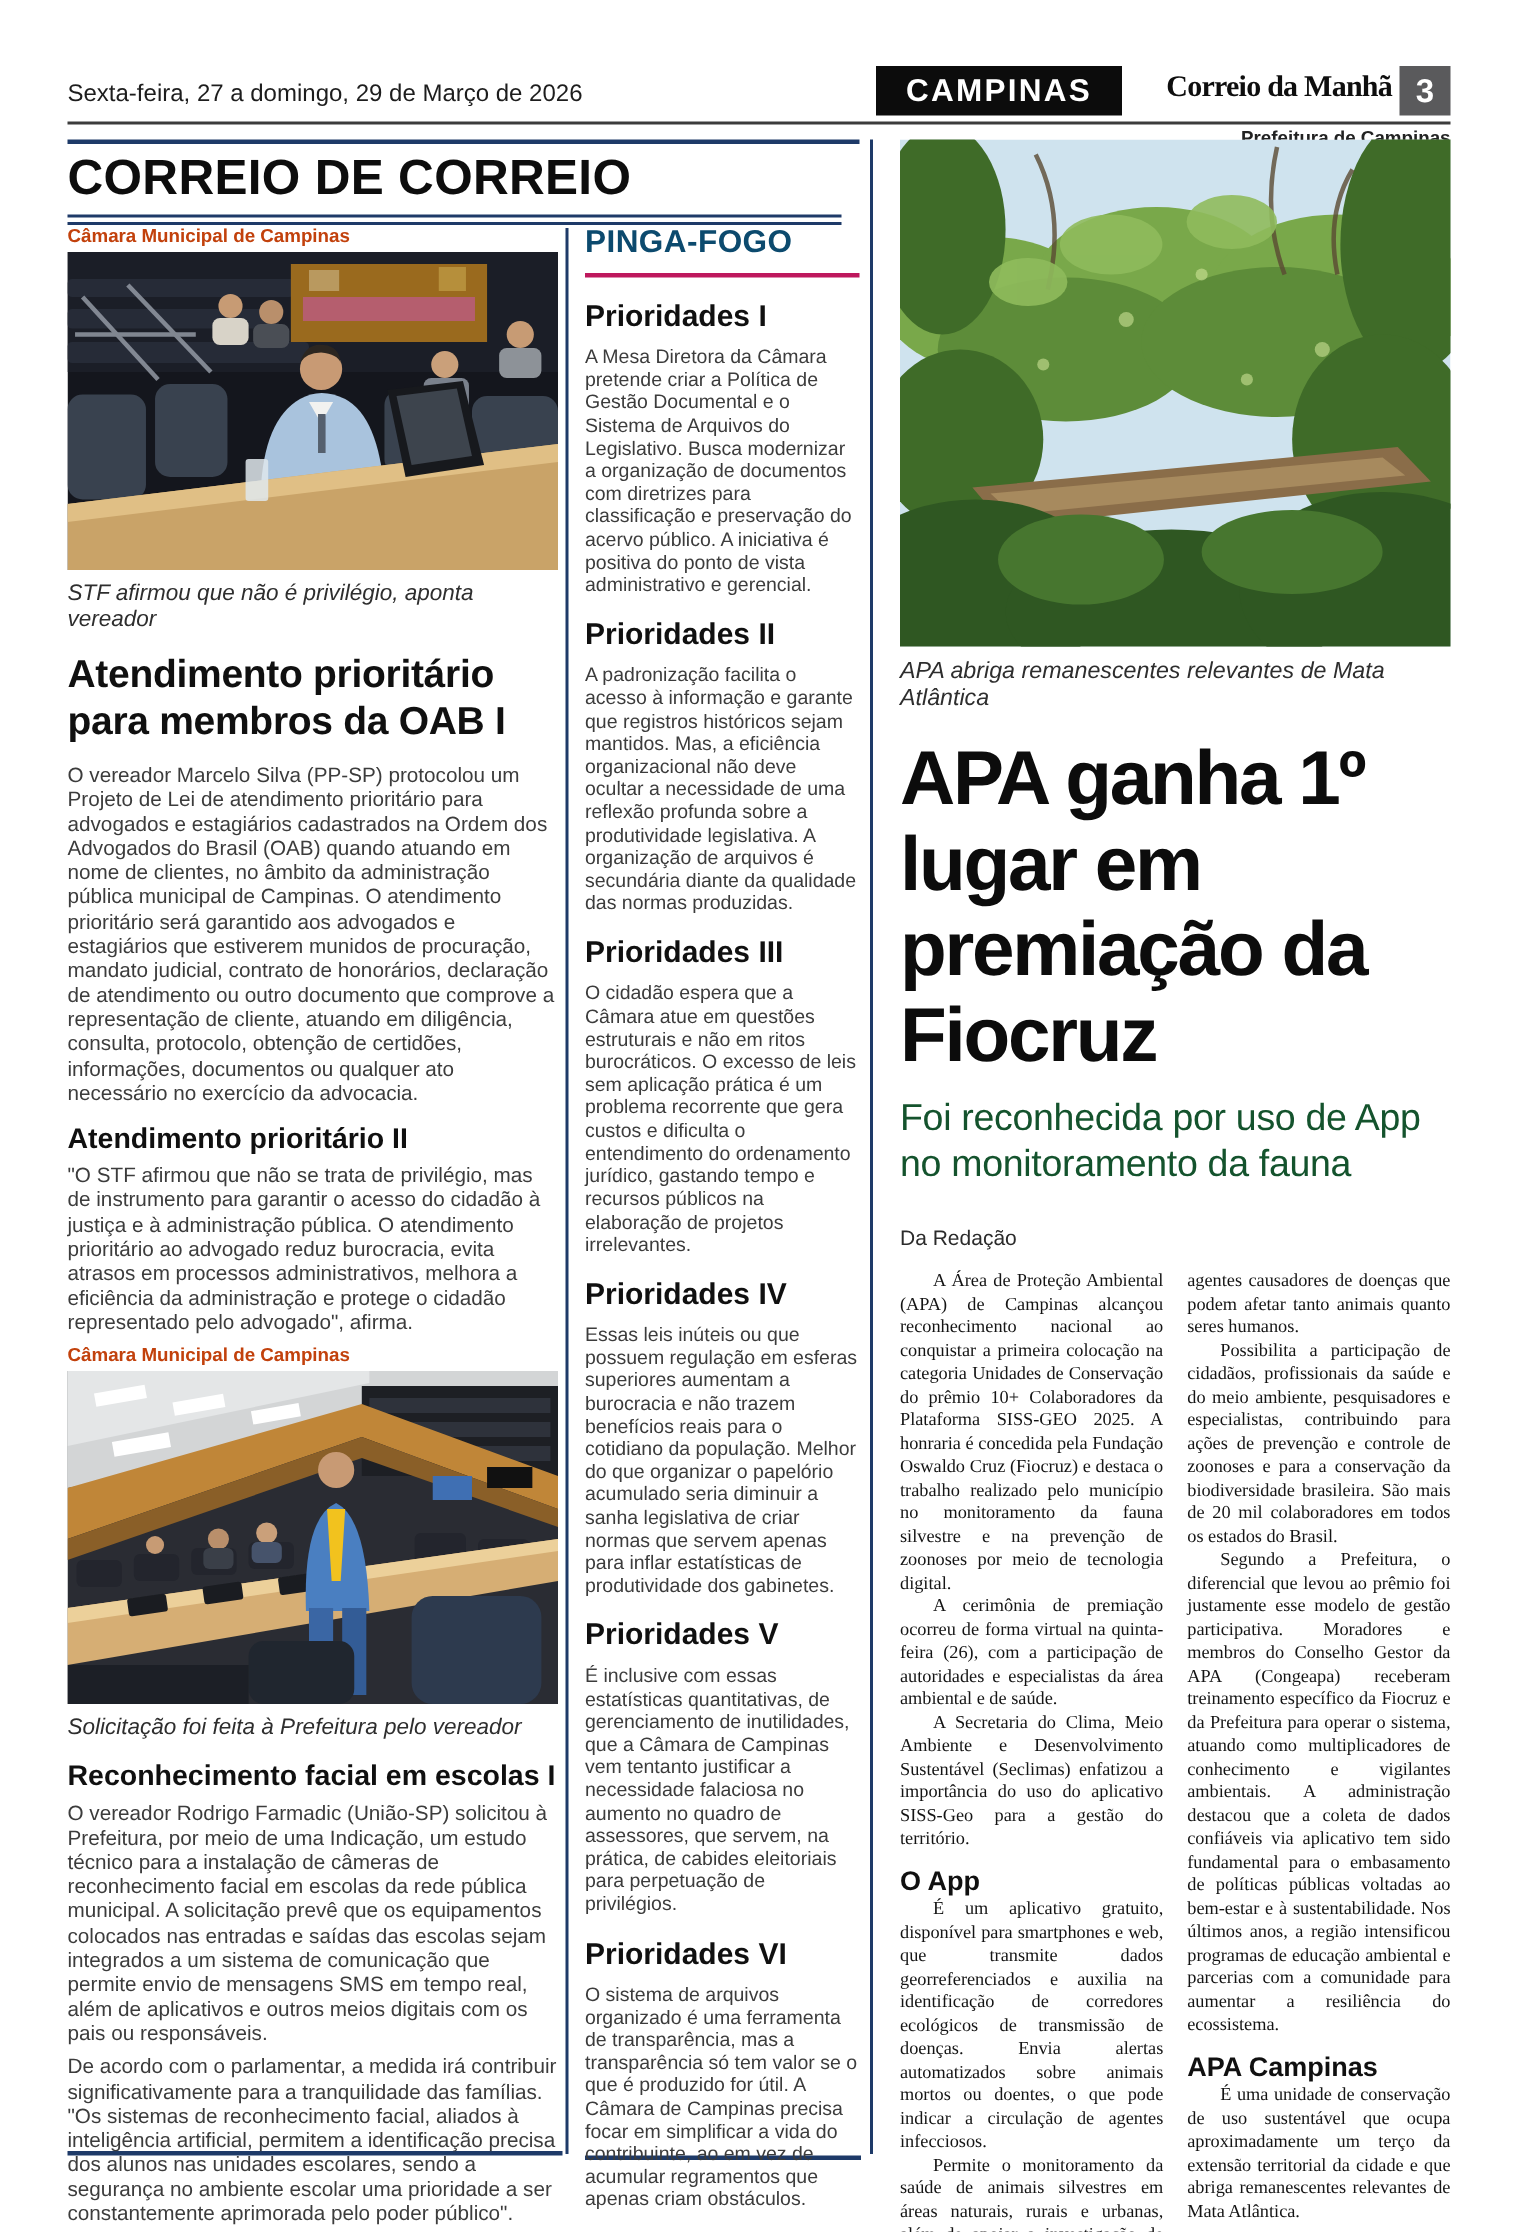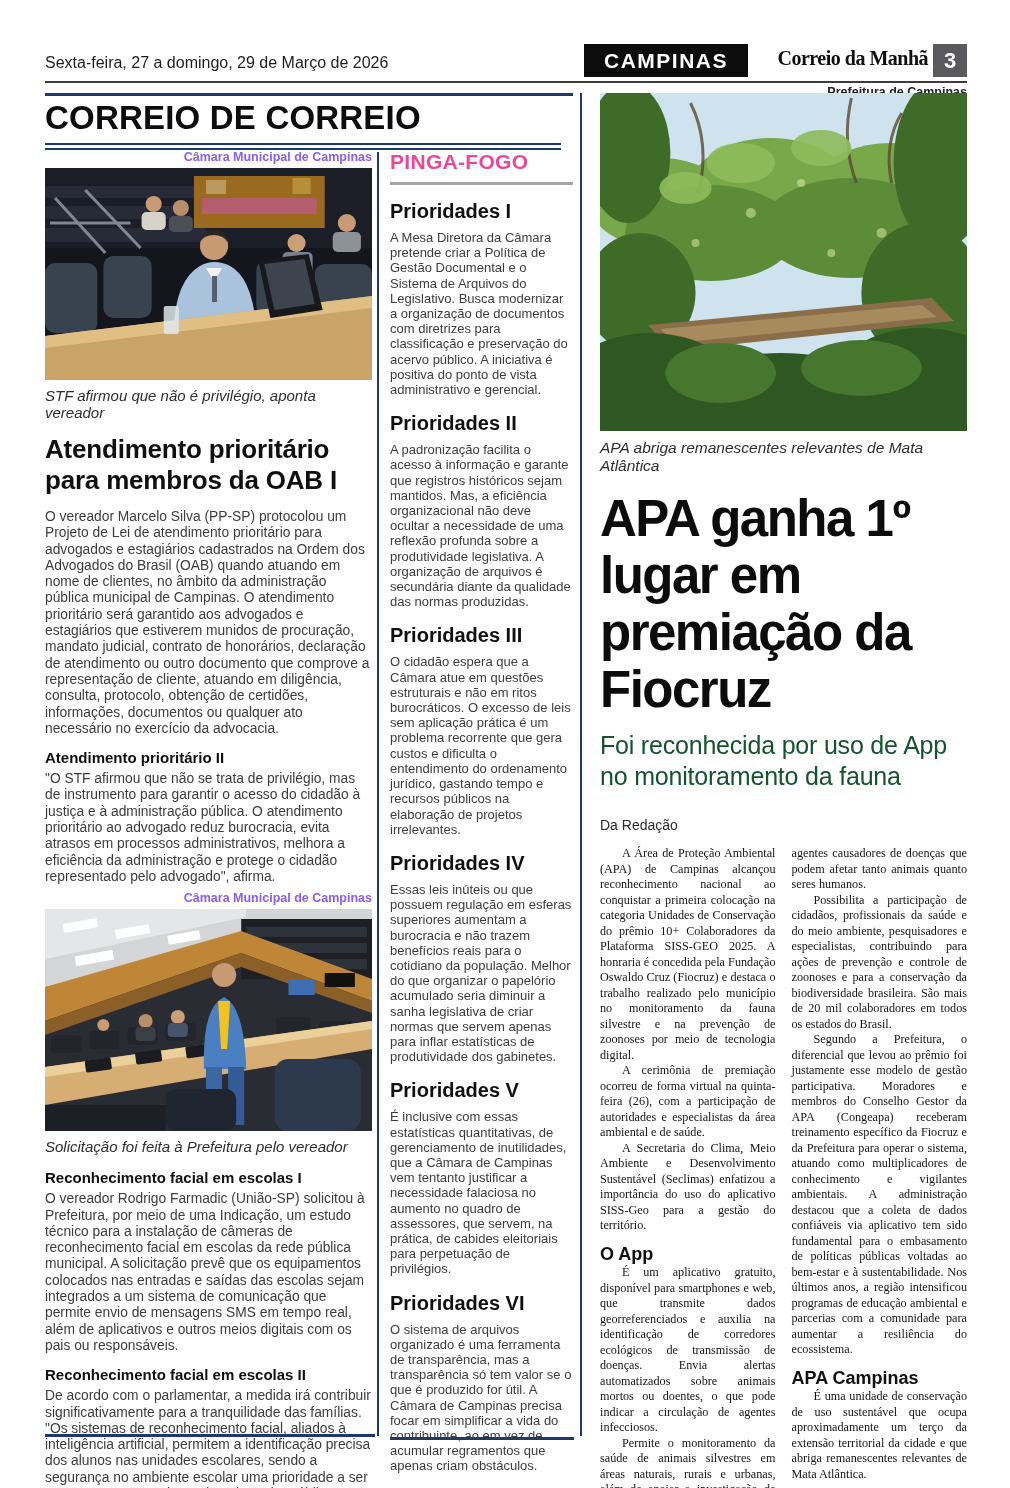--- a/index.html
+++ b/index.html
@@ -24,31 +24,31 @@
   #title-rule{left:45px;top:143px;width:516px;height:7px;border-top:2px solid #1e3a68;border-bottom:2px solid #1e3a68;box-sizing:border-box;}
   #v1{left:377px;top:152px;width:2px;height:1284px;}
   #v2{left:580px;top:93px;width:2px;height:1343px;}
   #left-bottom-rule{left:45px;top:1434px;width:330px;height:3px;}
   #mid-bottom-rule{left:390px;top:1437px;width:184px;height:3px;}
 
   #section-title{left:45px;top:99px;font-size:33px;font-weight:800;color:#0d0d0d;letter-spacing:0.2px;}
 
   
   #left-col{left:45px;top:148px;width:327px;}
-  .credit{font-size:12.5px;font-weight:bold;color:#8b5cf6;text-align:right;margin:2px 0 4px;}
+  .credit{font-size:12.5px;font-weight:bold;color:#c2410c;margin:2px 0 4px;}
   .photo{display:block;width:100%;}
   .caption{font-style:italic;font-size:15px;color:#2e2e2e;margin:7px 0 0;}
   .art-h1{font-size:26px;line-height:31px;font-weight:800;color:#101010;margin:13px 0 13px;letter-spacing:-0.2px;}
-  .art-h2{font-size:15px;font-weight:800;color:#101010;margin:12px 0 5px;}
+  .art-h2{font-size:19px;font-weight:800;color:#101010;margin:12px 0 5px;}
   .body-p{font-size:13.8px;line-height:16.3px;color:#3c3c3c;margin:0 0 6px;}
 
   
   #mid-col{left:390px;top:150px;width:183px;}
-  #pinga-title{font-size:21px;font-weight:800;color:#ec4899;letter-spacing:0.3px;
-    border-bottom:3px solid #a3a3a3;padding-bottom:8px;margin:0;}
+  #pinga-title{font-size:21px;font-weight:800;color:#0c4a6e;letter-spacing:0.3px;
+    border-bottom:3px solid #be185d;padding-bottom:8px;margin:0;}
   .pf-h{font-size:20px;font-weight:800;color:#101010;margin:15px 0 7px;}
   .pf-p{font-size:13px;line-height:15.2px;color:#3c3c3c;margin:0;}
 
   
   #right-col{left:600px;top:93px;width:367px;}
   #apa-caption{font-style:italic;font-size:15.5px;color:#2e2e2e;margin:8px 0 0;}
   #apa-headline{font-size:51px;line-height:57px;font-weight:800;color:#0c0c0c;
     letter-spacing:-1.5px;margin:15px 0 0;width:340px;}
   #apa-subhead{font-size:25px;line-height:31px;color:#14532d;margin:12px 0 0;font-weight:400;letter-spacing:-0.2px;}
   #apa-byline{font-size:14px;color:#2b2b2b;margin:25px 0 0;}
@@ -195,21 +195,20 @@
       <rect x="228" y="150" width="86" height="72" rx="14" fill="#2d3a4e"></rect>
       <rect x="120" y="180" width="70" height="42" rx="10" fill="#20262f"></rect>
       <rect x="0" y="196" width="120" height="26" fill="#1c1f26"></rect>
     </svg>
 
     <div class="caption">Solicitação foi feita à Prefeitura pelo vereador</div>
 
     <h3 class="art-h2" style="margin-top:14px">Reconhecimento facial em escolas I</h3>
     <p class="body-p">O vereador Rodrigo Farmadic (União-SP) solicitou à Prefeitura, por meio de uma Indicação, um estudo técnico para a instalação de câmeras de reconhecimento facial em escolas da rede pública municipal. A solicitação prevê que os equipamentos colocados nas entradas e saídas das escolas sejam integrados a um sistema de comunicação que permite envio de mensagens SMS em tempo real, além de aplicativos e outros meios digitais com os pais ou responsáveis.</p>
 
-    <h3 class="art-h2">Reconhecimento facial em escolas II</h3>
     <p class="body-p">De acordo com o parlamentar, a medida irá contribuir significativamente para a tranquilidade das famílias. "Os sistemas de reconhecimento facial, aliados à inteligência artificial, permitem a identificação precisa dos alunos nas unidades escolares, sendo a segurança no ambiente escolar uma prioridade a ser constantemente aprimorada pelo poder público".</p>
   </div>
 
   <div class="abs" id="mid-col">
     <h2 id="pinga-title">PINGA-FOGO</h2>
 
     <h3 class="pf-h">Prioridades I</h3>
     <p class="pf-p">A Mesa Diretora da Câmara pretende criar a Política de Gestão Documental e o Sistema de Arquivos do Legislativo. Busca modernizar a organização de documentos com diretrizes para classificação e preservação do acervo público. A iniciativa é positiva do ponto de vista administrativo e gerencial.</p>
 
     <h3 class="pf-h">Prioridades II</h3>

